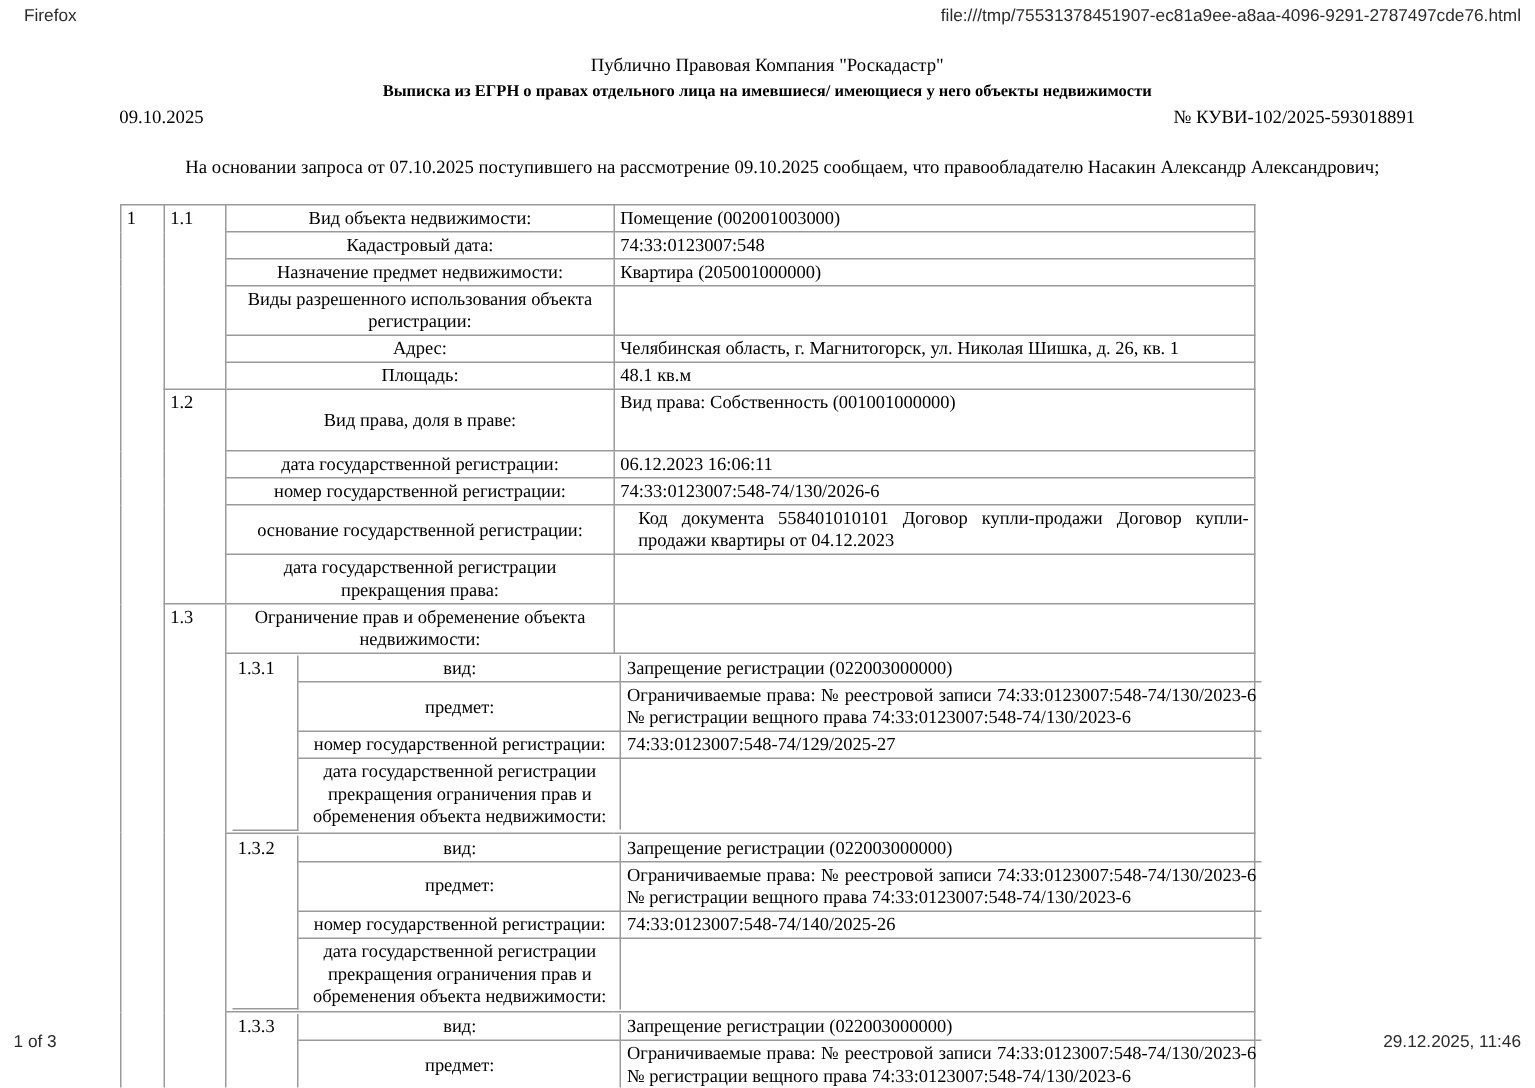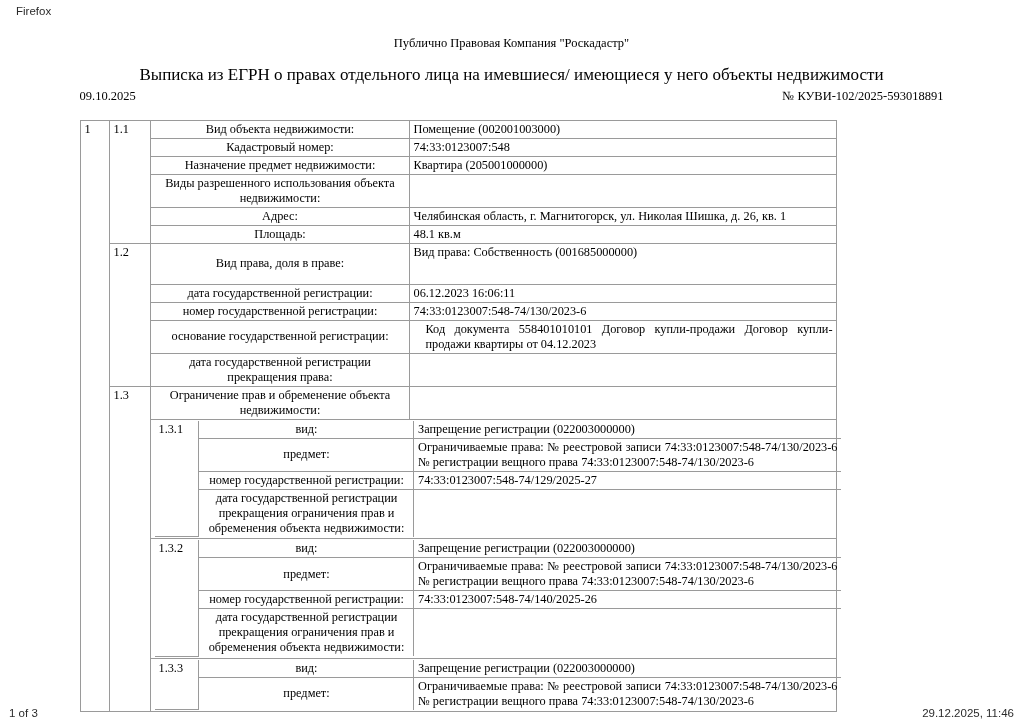--- a/index.html
+++ b/index.html
@@ -26,21 +26,21 @@
     font-size: 11.5px;
     color: #2b2b2b;
     box-sizing: border-box;
     padding: 0 9px;
     display: flex;
     justify-content: space-between;
     align-items: flex-start;
     white-space: nowrap;
   }
   .print-chrome.top { top: 5px; padding-left: 16px; }
-  .print-chrome.bottom { bottom: 6px; }
+  .print-chrome.bottom { bottom: 24px; }
   .chrome-left { text-align: left; }
   .chrome-right { text-align: right; }
 
   
   .doc {
     position: absolute;
     top: 36px;
     left: 0;
     width: 1023px;
   }
@@ -53,24 +53,24 @@
 
   .org-line {
     text-align: center;
     font-size: 12.5px;
     line-height: 1.25;
     margin: 0;
     padding: 0;
   }
   .title-line {
     text-align: center;
-    font-size: 17px;
-    font-weight: normal;
+    font-size: 11px;
+    font-weight: bold;
     line-height: 1.3;
-    margin: 12px 0 0 0;
+    margin: 2px 0 0 0;
   }
   .meta-row {
     display: flex;
     justify-content: space-between;
     align-items: baseline;
     font-size: 12.5px;
     margin-top: 3px;
     padding: 0 1px;
   }
   .meta-left { text-align: center; }
@@ -137,85 +137,87 @@
   table.sub tr:last-child td { border-bottom: 0; }
 
   .cell-line { display: block; }
   .spacer-md { display: block; height: 20px; }
 </style>
 </head>
 <body>
 
 <div class="print-chrome top">
   <span class="chrome-left">Firefox</span>
+  <span class="chrome-right">file:///tmp/75531378451907-ec81a9ee-a8aa-4096-9291-2787497cde76.html</span>
 </div>
 
 <div class="doc">
   <div class="doc-inner">
 
     <div class="org-line">Публично Правовая Компания "Роскадастр"</div>
     <div class="title-line">Выписка из ЕГРН о правах отдельного лица на имевшиеся/ имеющиеся у него объекты недвижимости</div>
 
     <div class="meta-row">
       <span class="meta-left">09.10.2025</span>
       <span class="meta-right">№ КУВИ-102/2025-593018891</span>
     </div>
 
+    <p class="intro">На основании запроса от 07.10.2025 поступившего на рассмотрение 09.10.2025 сообщаем, что правообладателю Насакин Александр Александрович;</p>
 
     <div class="tbl-wrap">
       <table class="main">
         <colgroup>
           <col style="width:29px">
           <col style="width:41px">
           <col style="width:259px">
           <col style="width:427px">
         </colgroup>
         <tbody>
 
           <tr>
             <td class="idx" rowspan="17">1</td>
             <td class="idx" rowspan="6">1.1</td>
             <td class="lbl">Вид объекта недвижимости:</td>
             <td class="val">Помещение (002001003000)</td>
           </tr>
           <tr>
-            <td class="lbl">Кадастровый номер:</td>
+            <td class="lbl">Кадастровый дата:</td>
             <td class="val">74:33:0123007:548</td>
           </tr>
           <tr>
             <td class="lbl">Назначение предмет недвижимости:</td>
             <td class="val">Квартира (205001000000)</td>
           </tr>
           <tr>
-            <td class="lbl">Виды разрешенного использования объекта недвижимости:</td>
+            <td class="lbl">Виды разрешенного использования объекта регистрации:</td>
             <td class="val">
                 <span class="spacer-md"></span>
               </td>
           </tr>
           <tr>
             <td class="lbl">Адрес:</td>
             <td class="val">Челябинская область, г. Магнитогорск, ул. Николая Шишка, д. 26, кв. 1</td>
           </tr>
           <tr>
             <td class="lbl">Площадь:</td>
             <td class="val">48.1 кв.м</td>
           </tr>
 
           <tr>
             <td class="idx" rowspan="5">1.2</td>
             <td class="lbl mid" style="height:38px">Вид права, доля в праве:</td>
-            <td class="val">Вид права: Собственность (001685000000)</td>
+            <td class="val">Вид права: Собственность (001001000000)</td>
           </tr>
           <tr>
             <td class="lbl">дата государственной регистрации:</td>
             <td class="val">06.12.2023 16:06:11</td>
           </tr>
           <tr>
             <td class="lbl">номер государственной регистрации:</td>
-            <td class="val">74:33:0123007:548-74/130/2023-6</td>
+            <td class="val">74:33:0123007:548-74/130/2026-6</td>
           </tr>
           <tr>
             <td class="lbl mid">основание государственной регистрации:</td>
             <td class="val just">Код документа 558401010101 Договор купли-продажи Договор купли-продажи квартиры от 04.12.2023</td>
           </tr>
           <tr>
             <td class="lbl">дата государственной регистрации прекращения права:</td>
             <td class="val">
                 <span class="spacer-md"></span>
               </td>

